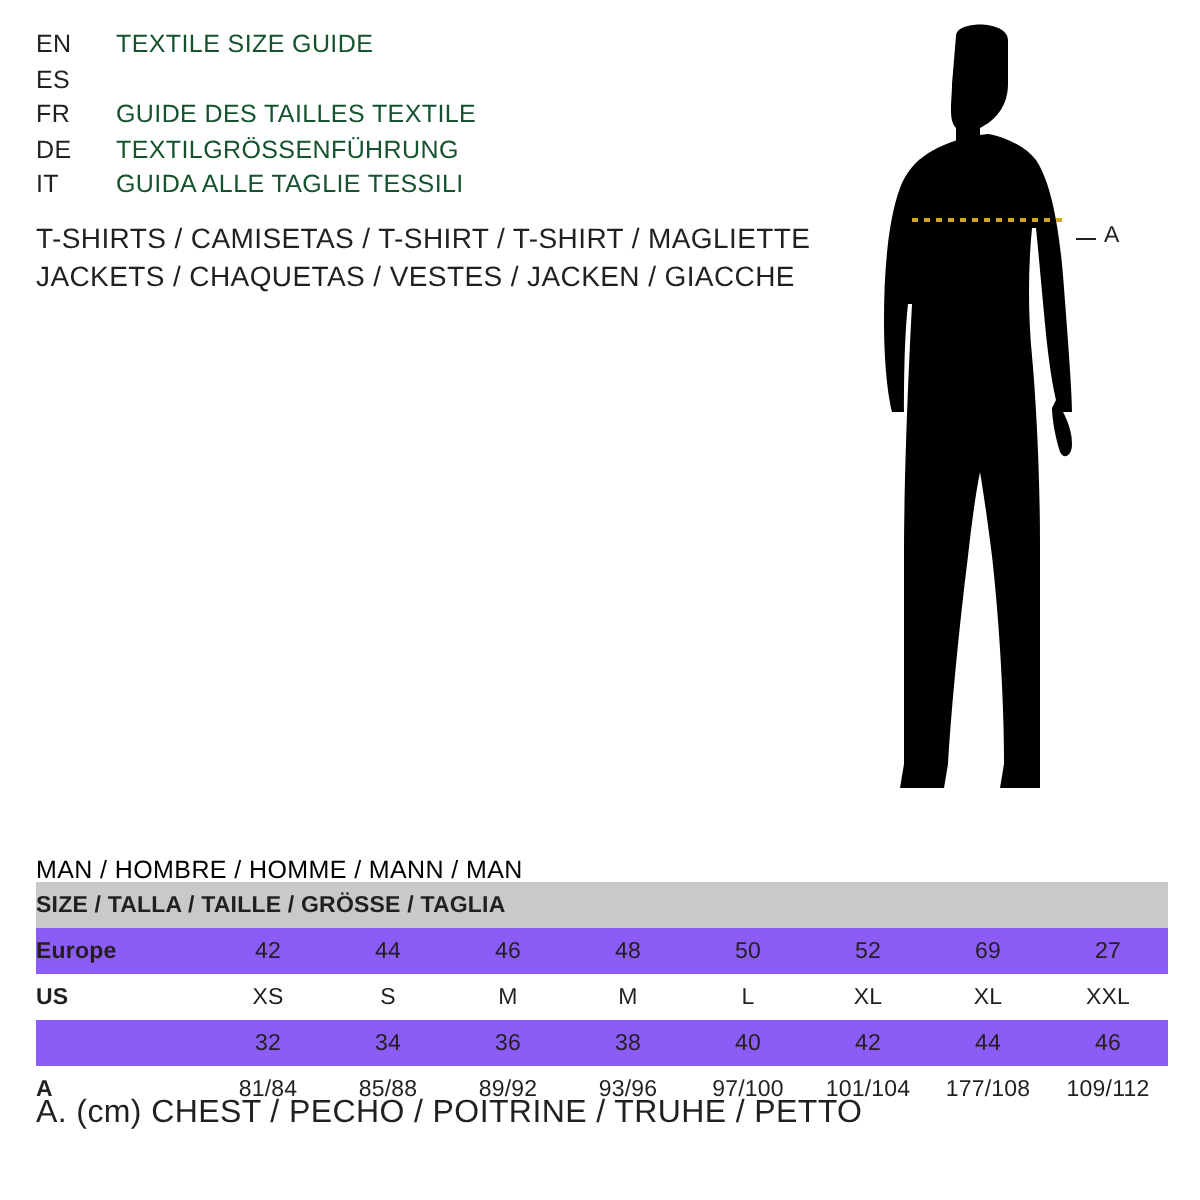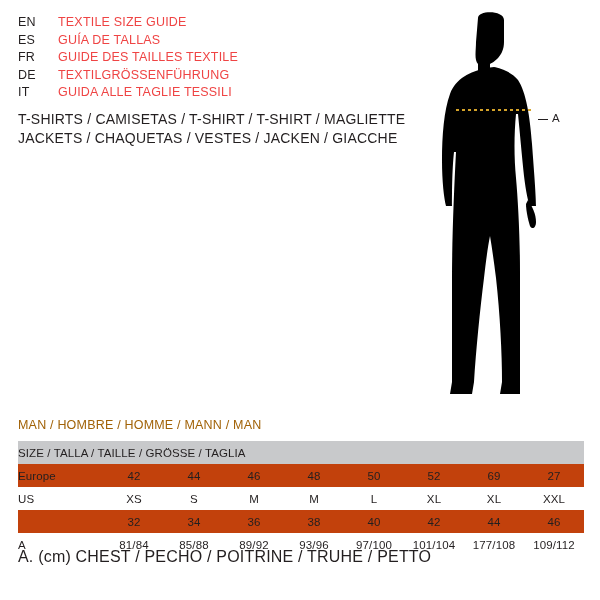--- a/index.html
+++ b/index.html
@@ -35,21 +35,21 @@
     line-height: 17.5px;
     letter-spacing: 0.2px;
   }
   .lang-code {
     width: 40px;
     flex: 0 0 40px;
     color: #231f20;
   }
   .lang-text {
     flex: 1;
-    color: #ef4444;
+    color: #14532d;
   }
 
   
   .cat-block {
     position: absolute;
     left: 18px;
     top: 110px;
     width: 400px;
   }
   .cat-line {
@@ -85,53 +85,54 @@
     top: 109px;
     width: 10px;
     height: 1px;
     background: #231f20;
   }
 
   
   .table-title {
     position: absolute;
     left: 18px;
-    top: 418px;
+    top: 428px;
     font-size: 12.5px;
     letter-spacing: 0.2px;
-    color: #a16207;
+    color: #000000;
   }
   table.size-table {
     position: absolute;
     left: 18px;
     top: 441px;
     width: 566px;
     border-collapse: collapse;
     font-size: 11.5px;
     color: #231f20;
   }
   table.size-table td {
     padding: 3px 0 3px 0;
     height: 17px;
     vertical-align: middle;
     letter-spacing: 0.1px;
   }
   table.size-table tr.head-row {
     background: #c8c9cb;
   }
   table.size-table tr.row-shade {
-    background: #c2410c;
+    background: #8b5cf6;
   }
   table.size-table tr.row-plain {
     background: #ffffff;
     margin-top: 24px;
   }
   td.label-col {
     width: 86px;
     padding-left: 2px;
+    font-weight: bold;
   }
   td.val-col {
     width: 60px;
     text-align: center;
   }
   .footnote {
     position: absolute;
     left: 18px;
     top: 548px;
     font-size: 16px;
@@ -144,21 +145,20 @@
 
 <div class="page">
 
   <div class="lang-block">
     <div class="lang-row">
       <span class="lang-code">EN</span>
       <span class="lang-text">TEXTILE SIZE GUIDE</span>
     </div>
     <div class="lang-row">
       <span class="lang-code">ES</span>
-      <span class="lang-text">GUÍA DE TALLAS</span>
     </div>
     <div class="lang-row">
       <span class="lang-code">FR</span>
       <span class="lang-text">GUIDE DES TAILLES TEXTILE</span>
     </div>
     <div class="lang-row">
       <span class="lang-code">DE</span>
       <span class="lang-text">TEXTILGRÖSSENFÜHRUNG</span>
     </div>
     <div class="lang-row">

